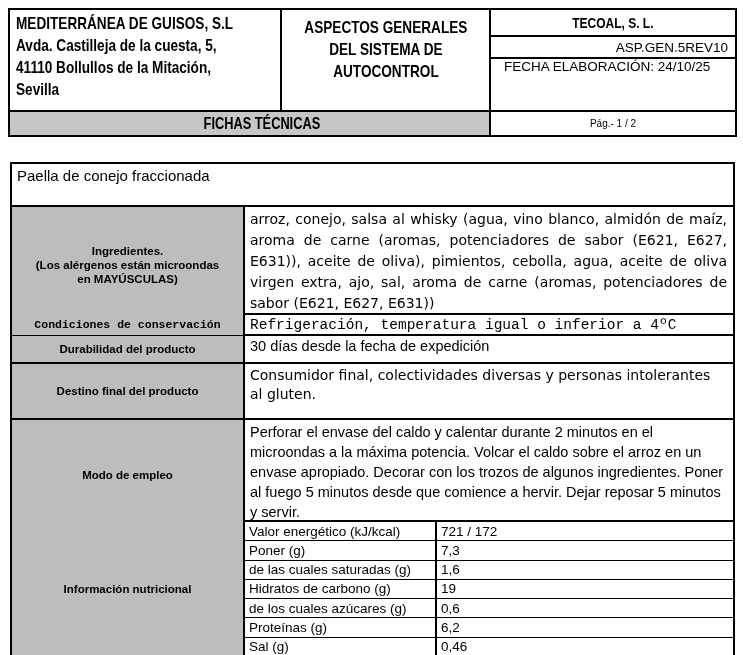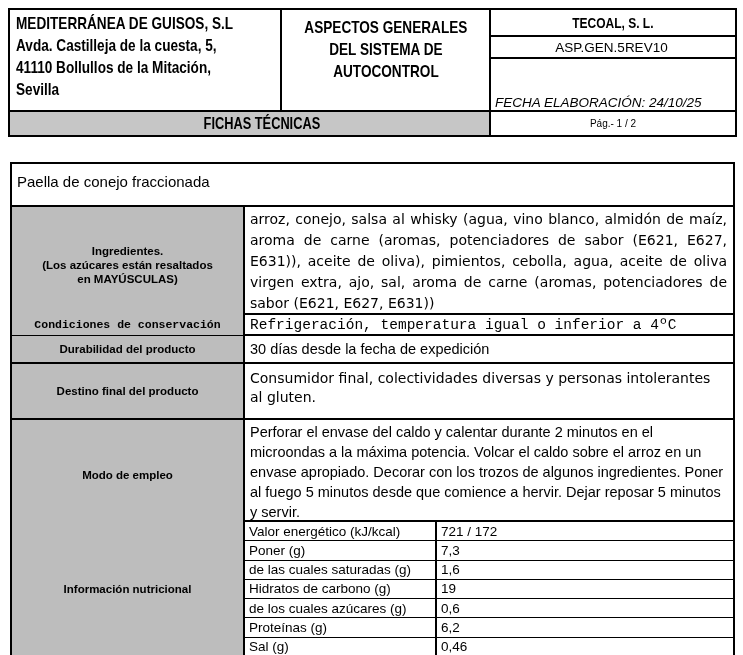--- a/index.html
+++ b/index.html
@@ -32,27 +32,27 @@
   .hdr-title .ln { line-height: 22px; white-space: nowrap; }
   .hdr-org {
     grid-column: 3; grid-row: 1;
     border-bottom: 2px solid #000;
     text-align: center; display: flex; align-items: center; justify-content: center;
   }
   .hdr-org .blk { font-size: 15px; }
   .hdr-code {
     grid-column: 3; grid-row: 2;
     border-bottom: 2px solid #000;
-    display: flex; align-items: center; justify-content: center;
+    display: flex; align-items: center; justify-content: flex-end;
     font-size: 13.5px; padding: 0 7px 0 4px;
   }
   .hdr-date {
     grid-column: 3; grid-row: 3;
-    display: flex; align-items: flex-end;
-    font-size: 13.5px; padding-left: 4px; font-style: italic;
+    display: flex; align-items: flex-start;
+    font-size: 13.5px; padding-left: 13px;
   }
   .band {
     grid-column: 1 / 3; grid-row: 4;
     border-top: 2px solid #000; border-right: 2px solid #000;
     background: #c6c6c6;
     display: flex; align-items: center; justify-content: center; padding-left: 24px;
   }
   .band .blk { font-size: 16px; }
   .hdr-page {
     grid-column: 3; grid-row: 4;
@@ -70,21 +70,21 @@
   .srow { display: grid; grid-template-columns: 233px 1fr; border-bottom: 2px solid #000; }
   .srow:last-child { border-bottom: none; }
   .lbl {
     background: #bdbdbd;
     border-right: 2px solid #000;
     display: flex; flex-direction: column; align-items: center; justify-content: center;
     text-align: center; font-weight: 700; font-size: 11.5px; line-height: 14px;
     padding: 2px 4px;
   }
   .val {
-    display: flex; flex-direction: column; justify-content: center;
+    display: flex; flex-direction: column; 
     padding: 2px 6px 8px 5px; font-size: 14.5px; line-height: 20px;
   }
   .val.wide { font-family: "DejaVu Sans", "Liberation Sans", sans-serif; font-size: 14px; }
   .val.just p { text-align: justify; }
   .r-denom  { height: 43px; }
   .r-denom .val { font-size: 15px; }
   .r-ingr   { height: 108px; }
   .r-ingr .val p { line-height: 21px; }
   .r-cons   { height: 21px; font-family: Liberation Mono, monospace; }
   .r-dura   { height: 28px; }
@@ -156,21 +156,21 @@
 
     <div class="srow r-denom">
       <div class="val">
         <p>Paella de conejo fraccionada</p>
       </div>
     </div>
 
     <div class="srow r-ingr">
       <div class="lbl">
         <span>Ingredientes.</span>
-        <span>(Los azúcares están resaltados</span>
+        <span>(Los alérgenos están microondas</span>
         <span>en MAYÚSCULAS)</span>
       </div>
       <div class="val wide just">
         <p>arroz, conejo, salsa al whisky (agua, vino blanco, almidón de maíz, aroma de carne (aromas, potenciadores de sabor (E621, E627, E631)), aceite de oliva), pimientos, cebolla, agua, aceite de oliva virgen extra, ajo, sal, aroma de carne (aromas, potenciadores de sabor (E621, E627, E631))</p>
       </div>
     </div>
 
     <div class="srow r-cons">
       <div class="lbl">
         <span>Condiciones de conservación</span>

